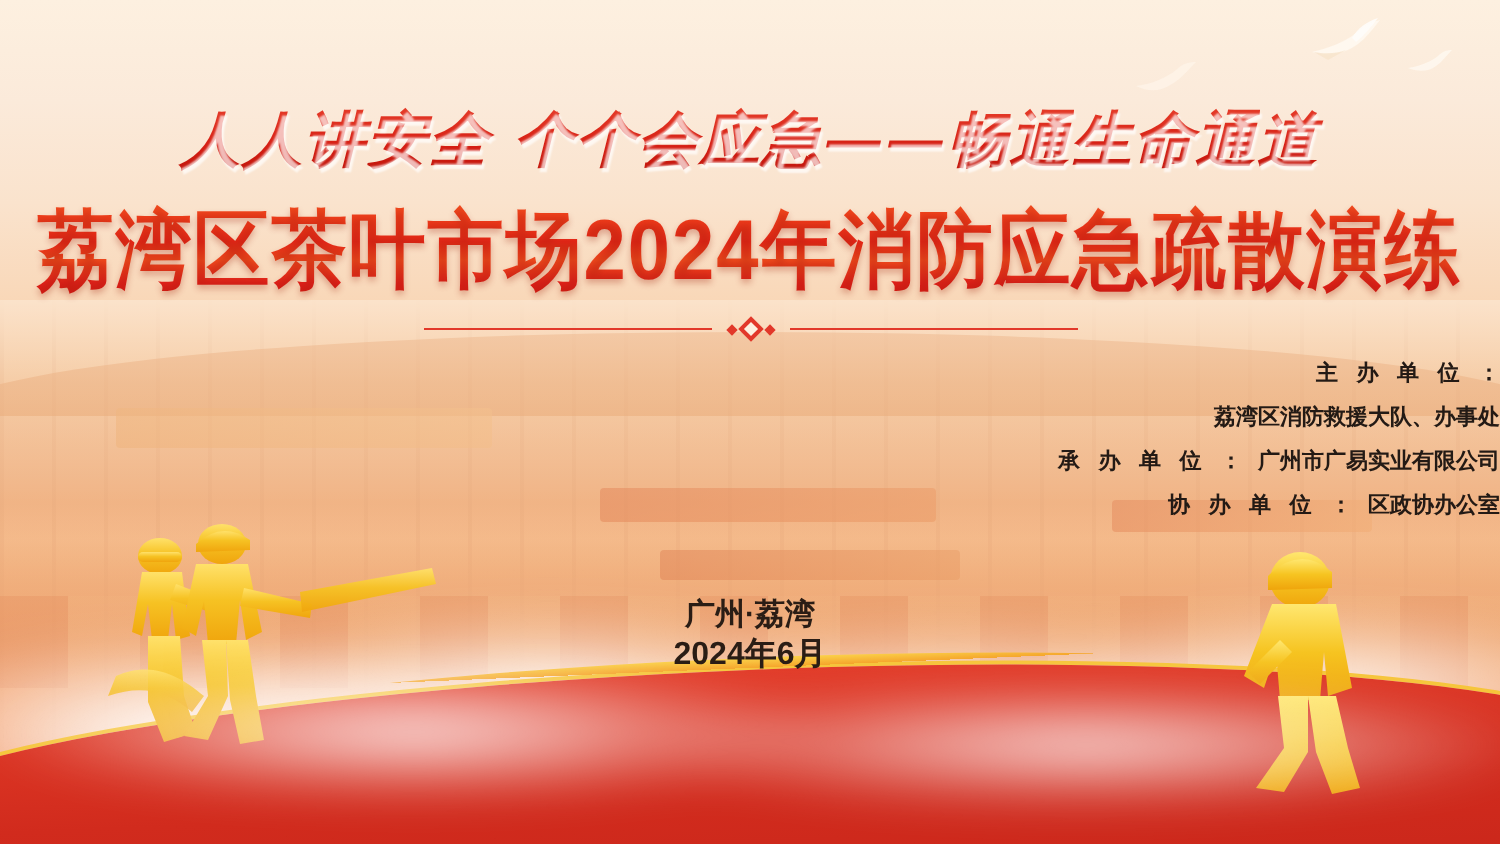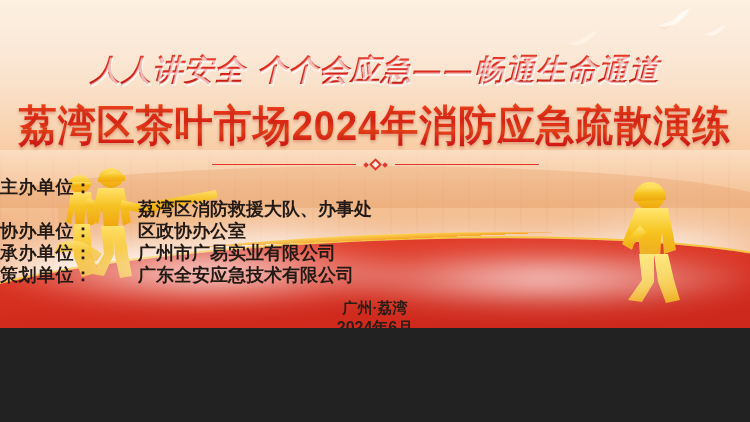--- a/index.html
+++ b/index.html
@@ -1,19 +1,19 @@
 <!DOCTYPE html>
 <html lang="zh"><head>
 <meta charset="utf-8">
 <style>
   html,body{margin:0;padding:0;background:#222;}
   *{box-sizing:border-box;}
   .poster{
     position:relative;
-    width:750px;height:328px;
+    width:750px;height:422px;
     overflow:hidden;
     font-family:"Liberation Sans","DejaVu Sans",sans-serif;
     background:#fdf3e7;
   }
 
   
   .bg-sky{
     position:absolute;inset:0;
     background:
       linear-gradient(180deg,
@@ -168,24 +168,23 @@
   .divider .dot{
     width:4px;height:4px;background:#e2382a;transform:rotate(45deg);
   }
 
   .org-block{
     position:absolute;top:176px;left:0;right:0;
     text-align:center;
     color:#231a15;
   }
   .org-row{
-    display:flex;justify-content:flex-start;align-items:baseline;
-    font-size:18px;font-weight:700;line-height:22px;
+    display:flex;justify-content:flex-end;align-items:baseline;
+    font-size:11px;font-weight:700;line-height:22px;
     white-space:nowrap;
-    gap:38px;
   }
   .org-row .lbl{ width:92px;text-align:justify;text-align-last:justify;}
   .org-row .val{ margin-left:8px;text-align:left;}
   .org-row.cont .lbl{ visibility:hidden; }
 
   .place-block{
     position:absolute;top:298px;left:0;right:0;
     text-align:center;color:#2a1d15;
   }
   .place-block .city{ font-size:15px;font-weight:700;line-height:20px;}
@@ -302,30 +301,26 @@
 
     <div class="org-block">
       <div class="org-row">
         <span class="lbl">主办单位：</span>
       </div>
       <div class="org-row cont">
         <span class="lbl">主办单位：</span>
         <span class="val">荔湾区消防救援大队、办事处</span>
       </div>
       <div class="org-row">
-        <span class="lbl">协办单位：</span>
-        <span class="val">区政协办公室</span>
-      </div>
-      <div class="org-row">
         <span class="lbl">承办单位：</span>
         <span class="val">广州市广易实业有限公司</span>
       </div>
       <div class="org-row">
-        <span class="lbl">策划单位：</span>
-        <span class="val">广东全安应急技术有限公司</span>
+        <span class="lbl">协办单位：</span>
+        <span class="val">区政协办公室</span>
       </div>
     </div>
 
     <div class="place-block">
       <div class="city">广州·荔湾</div>
       <div class="date">2024年6月</div>
     </div>
 
   </div>
 </div>

